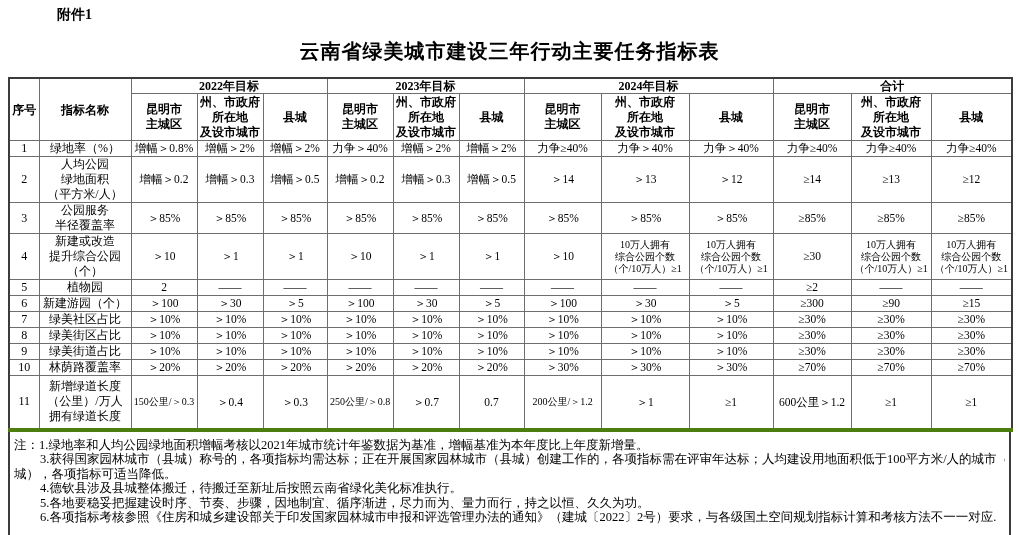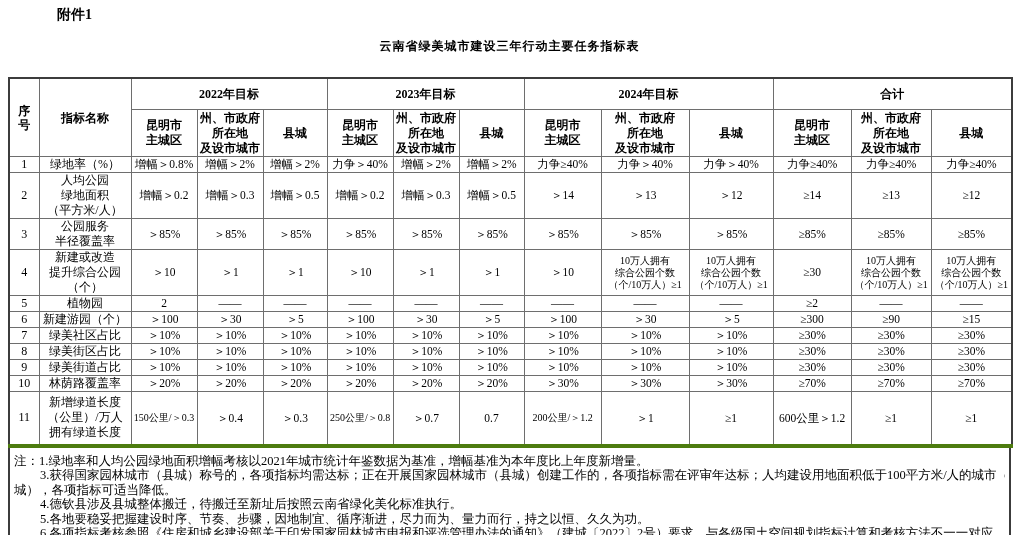--- a/index.html
+++ b/index.html
@@ -8,37 +8,37 @@
     font-family:"Liberation Serif","DejaVu Serif",serif;
     color:#000;
     -webkit-font-smoothing:none;
   }
   .attachment{
     position:absolute;left:9px;top:6px;
     font-size:14px;font-weight:bold;padding-left:48px;
   }
   .title{
     position:absolute;left:8px;top:38px;width:1003px;
-    text-align:center;font-size:12px;font-weight:bold;letter-spacing:1px;
+    text-align:center;font-size:20px;font-weight:bold;letter-spacing:1px;
   }
   .table-wrap{position:absolute;left:8px;top:77px;width:1003px;}
   table{
     border-collapse:collapse;table-layout:fixed;width:1003px;
     border:2px solid #3c3c3c;
   }
   th,td{
     border:1px solid #6e6e6e;
     text-align:center;vertical-align:middle;
     padding:0 1px;
     white-space:pre-line;
     overflow:hidden;
     line-height:1.25;
   }
   th{font-size:12px;font-weight:bold;}
-  thead tr.year-row th{height:14px;line-height:14px;padding:8px;margin-left:42px;}
+  thead tr.year-row th{height:14px;line-height:14px;padding:0;margin-left:42px;}
   thead tr.sub-row th{height:46px;}
   td{font-size:11.5px;}
   td.num-cell{font-size:12px;}
   td.name-cell{font-size:12px;}
   td.small-cell{font-size:10px;line-height:1.2;}
   tbody tr:last-child td{border-bottom:4px solid #4d7c0f;}
   .notes{
     width:1003px;box-sizing:border-box;
     border:2px solid #3c3c3c;border-top:none;
     min-height:124px;

